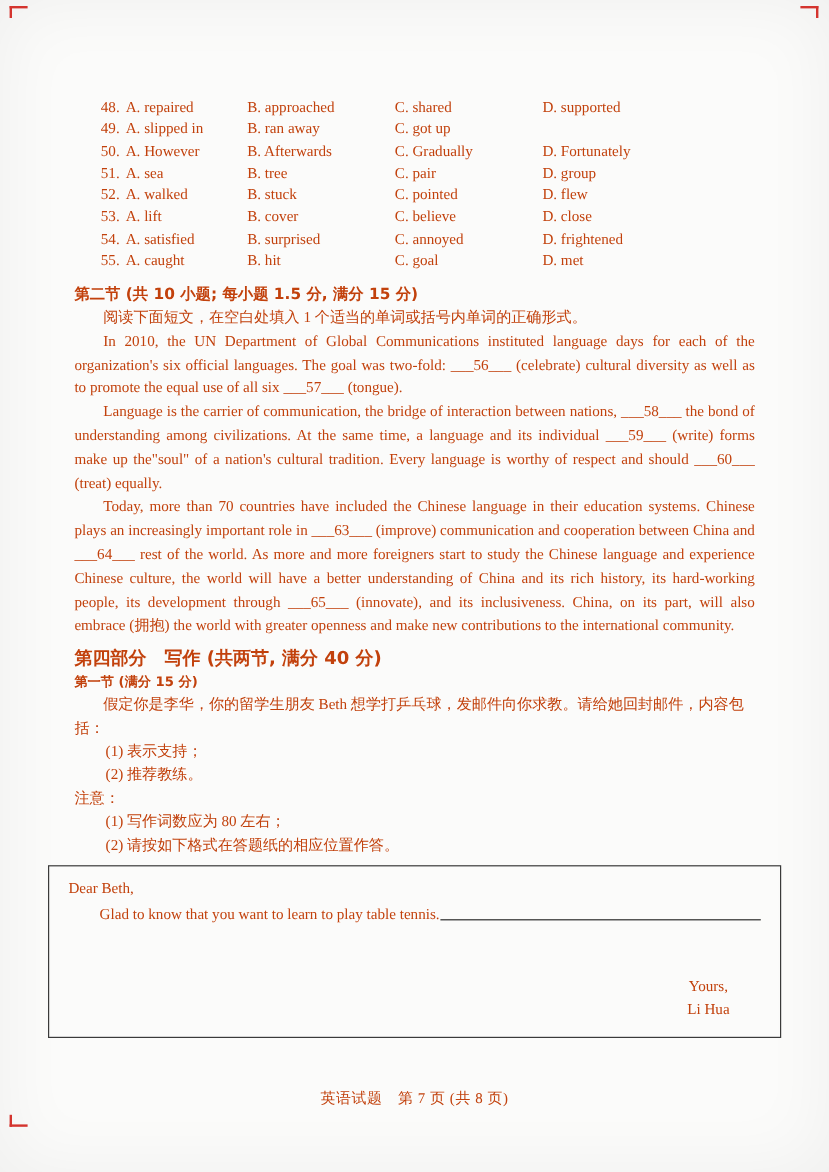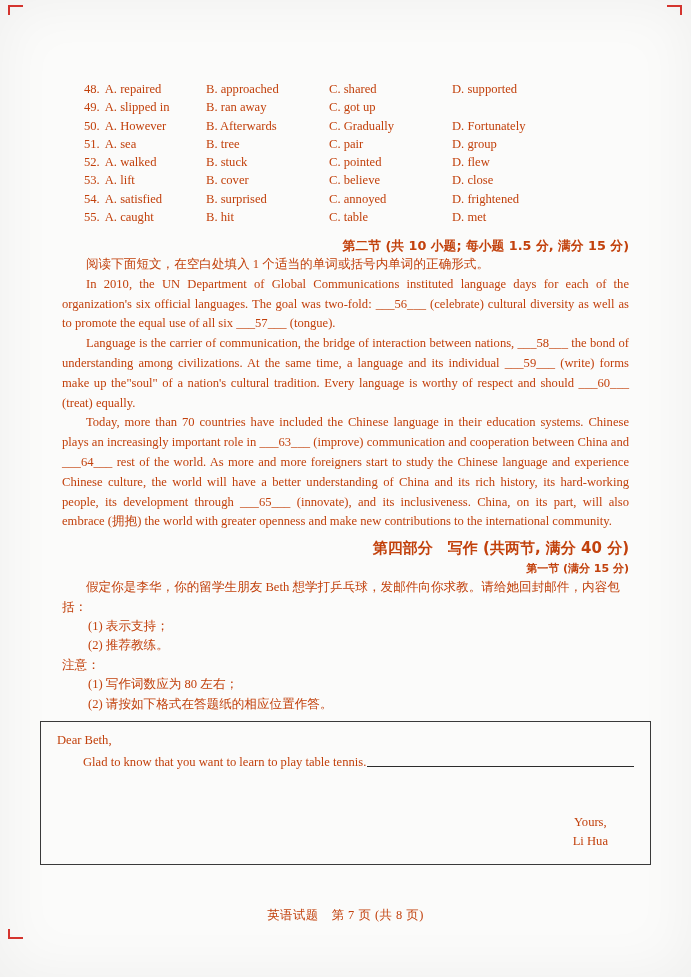--- a/index.html
+++ b/index.html
@@ -21,21 +21,21 @@
   .mark-tl { left:8px;  top:5px;   border-top:2.5px solid #d4342e; border-left:2.5px solid #d4342e; }
   .mark-tr { right:9px; top:5px;   border-top:2.5px solid #d4342e; border-right:2.5px solid #d4342e; }
   .mark-bl { left:8px;  top:929px; border-bottom:2.5px solid #d4342e; border-left:2.5px solid #d4342e; }
 
   
   .options { margin-left:22px; }
   .opt-row { display:grid; grid-template-columns:122px 123px 123px 1fr; line-height:18.3px; }
   .opt-num { margin-right:5px; }
 
   
-  .h-bold { font-family:"DejaVu Sans","Liberation Sans",sans-serif; font-weight:700;text-align:right; }
+  .h-bold { font-family:"DejaVu Sans","Liberation Sans",sans-serif; font-weight:700; }
   .sec2-heading { margin-top:10px; line-height:19px; font-size:12.8px; }
   .indent { text-indent:24px; }
   .cn-line { line-height:19.4px; }
 
   .para { margin:0; text-align:justify; text-indent:24px; line-height:19.8px; }
 
   .sec4-heading { margin-top:6px; font-size:15px; line-height:21px; }
   .sec4-sub { font-size:11px; line-height:19px; }
   .pt { margin-left:26px; line-height:19.4px; }
 
@@ -104,21 +104,21 @@
     </div>
     <div class="opt-row">
       <span><span class="opt-num">54.</span><span>A. satisfied</span></span>
       <span>B. surprised</span>
       <span>C. annoyed</span>
       <span>D. frightened</span>
     </div>
     <div class="opt-row">
       <span><span class="opt-num">55.</span><span>A. caught</span></span>
       <span>B. hit</span>
-      <span>C. table</span>
+      <span>C. goal</span>
       <span>D. met</span>
     </div>
   </div>
 
   <div class="h-bold sec2-heading">第二节 (共 10 小题; 每小题 1.5 分, 满分 15 分)</div>
   <div class="cn-line indent">阅读下面短文，在空白处填入 1 个适当的单词或括号内单词的正确形式。</div>
 
   <p class="para">In 2010, the UN Department of Global Communications instituted language days for each of the organization's six official languages. The goal was two-fold: ___56___ (celebrate) cultural diversity as well as to promote the equal use of all six ___57___ (tongue).</p>
   <p class="para">Language is the carrier of communication, the bridge of interaction between nations, ___58___ the bond of understanding among civilizations. At the same time, a language and its individual ___59___ (write) forms make up the"soul" of a nation's cultural tradition. Every language is worthy of respect and should ___60___ (treat) equally.</p>
   <p class="para">Today, more than 70 countries have included the Chinese language in their education systems. Chinese plays an increasingly important role in ___63___ (improve) communication and cooperation between China and ___64___ rest of the world. As more and more foreigners start to study the Chinese language and experience Chinese culture, the world will have a better understanding of China and its rich history, its hard-working people, its development through ___65___ (innovate), and its inclusiveness. China, on its part, will also embrace (拥抱) the world with greater openness and make new contributions to the international community.</p>

